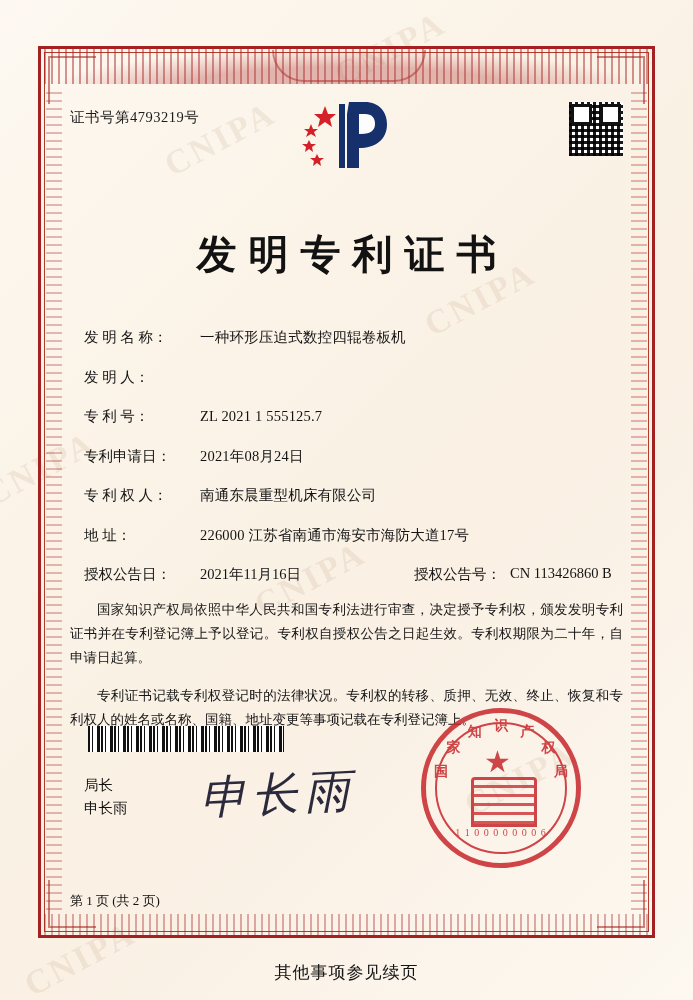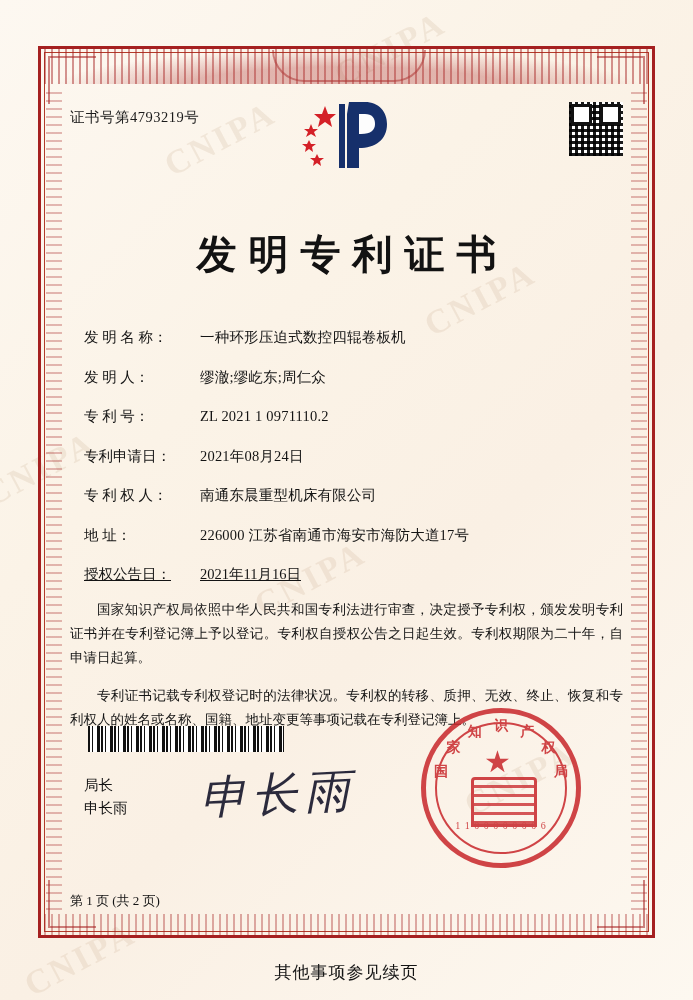--- a/index.html
+++ b/index.html
@@ -201,21 +201,20 @@
   }
   .f-value {
     flex: 1;
     letter-spacing: 0.2px;
   }
   .field-row2 {
     display: flex;
     font-size: 14.5px;
     color: #141414;
     margin-bottom: 8px;
-    text-decoration: underline;
   }
   .field-row2 .col-a { width: 330px; display: flex; }
   .field-row2 .col-b { flex: 1; display: flex; }
   .field-row2 .lab { white-space: nowrap; }
   .field-row2 .lab-a { width: 116px; flex: none; }
   .field-row2 .lab-b { width: 96px; flex: none; }
 
   .para {
     font-size: 13.5px;
     line-height: 24px;
@@ -312,21 +311,21 @@
     top: 50%;
     width: 18px;
     height: 18px;
     margin: -9px;
     text-align: center;
     line-height: 18px;
   }
   .seal-num {
     position: absolute;
     left: 50%;
-    bottom: 32px;
+    bottom: 25px;
     transform: translateX(-50%);
     font-size: 10px;
     color: #c8262a;
     letter-spacing: 1px;
     white-space: nowrap;
   }
 
   .page-num {
     position: absolute;
     left: 0;
@@ -398,26 +397,25 @@
 
     <div class="fields">
 
       <div class="field">
         <span class="f-label">发 明 名 称：</span>
         <span class="f-value">一种环形压迫式数控四辊卷板机</span>
       </div>
 
       <div class="field">
         <span class="f-label">发  明  人：</span>
-        <span class="f-value">缪澈;缪屹东;周仁众</span>
       </div>
 
       <div class="field">
         <span class="f-label">专  利  号：</span>
-        <span class="f-value">ZL 2021 1 0971110.2</span>
+        <span class="f-value">ZL 2021 1 555125.7</span>
       </div>
 
       <div class="field">
         <span class="f-label">专利申请日：</span>
         <span class="f-value">2021年08月24日</span>
       </div>
 
       <div class="field">
         <span class="f-label">专 利 权 人：</span>
         <span class="f-value">南通东晨重型机床有限公司</span>
@@ -425,20 +423,24 @@
 
       <div class="field">
         <span class="f-label">地        址：</span>
         <span class="f-value">226000 江苏省南通市海安市海防大道17号</span>
       </div>
 
       <div class="field-row2">
         <span class="col-a">
           <span class="lab lab-a">授权公告日：</span>
           <span>2021年11月16日</span>
+        </span>
+        <span class="col-b">
+          <span class="lab lab-b">授权公告号：</span>
+          <span>CN 113426860 B</span>
         </span>
       </div>
 
     </div>
 
     <div class="para">国家知识产权局依照中华人民共和国专利法进行审查，决定授予专利权，颁发发明专利证书并在专利登记簿上予以登记。专利权自授权公告之日起生效。专利权期限为二十年，自申请日起算。</div>
     <div class="para">专利证书记载专利权登记时的法律状况。专利权的转移、质押、无效、终止、恢复和专利权人的姓名或名称、国籍、地址变更等事项记载在专利登记簿上。</div>
 
     <div class="barcode"></div>
 

